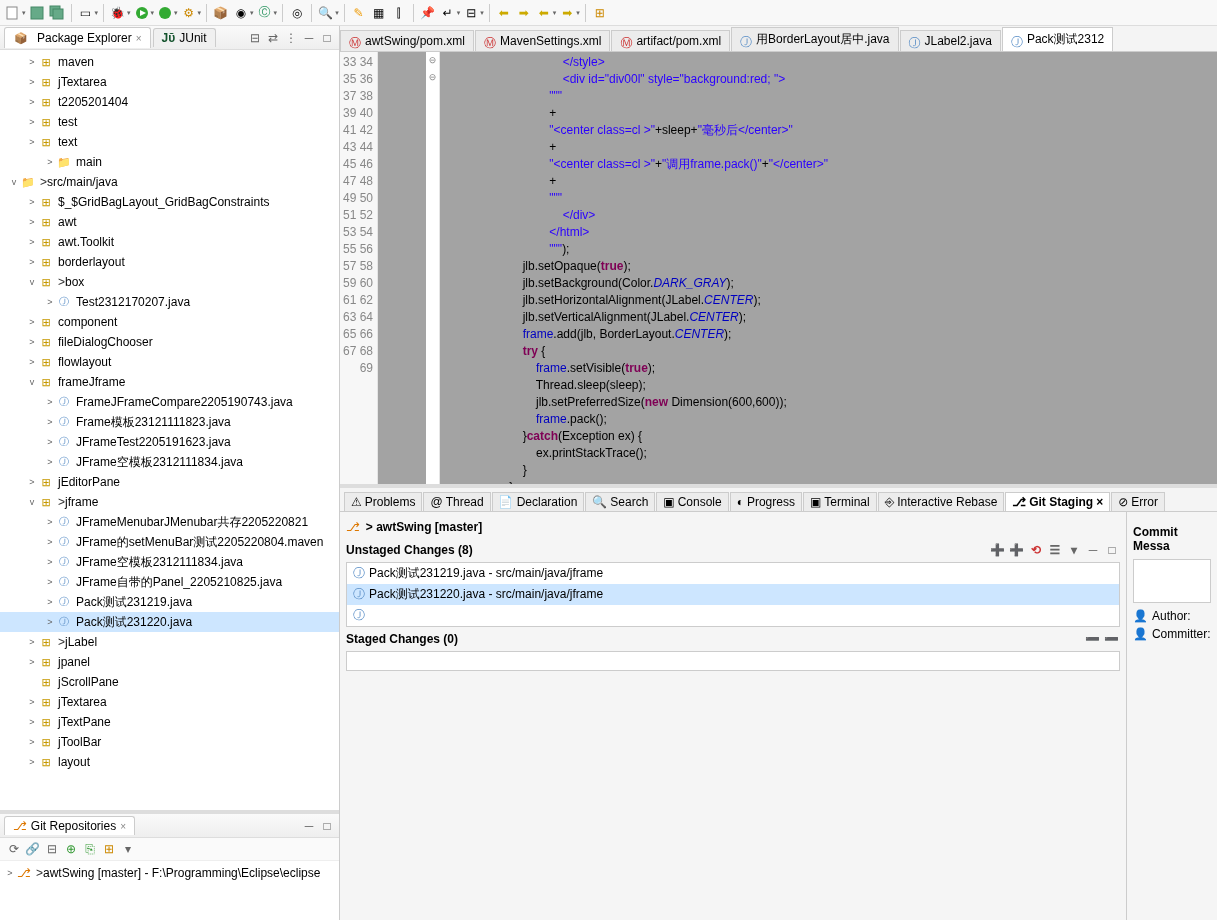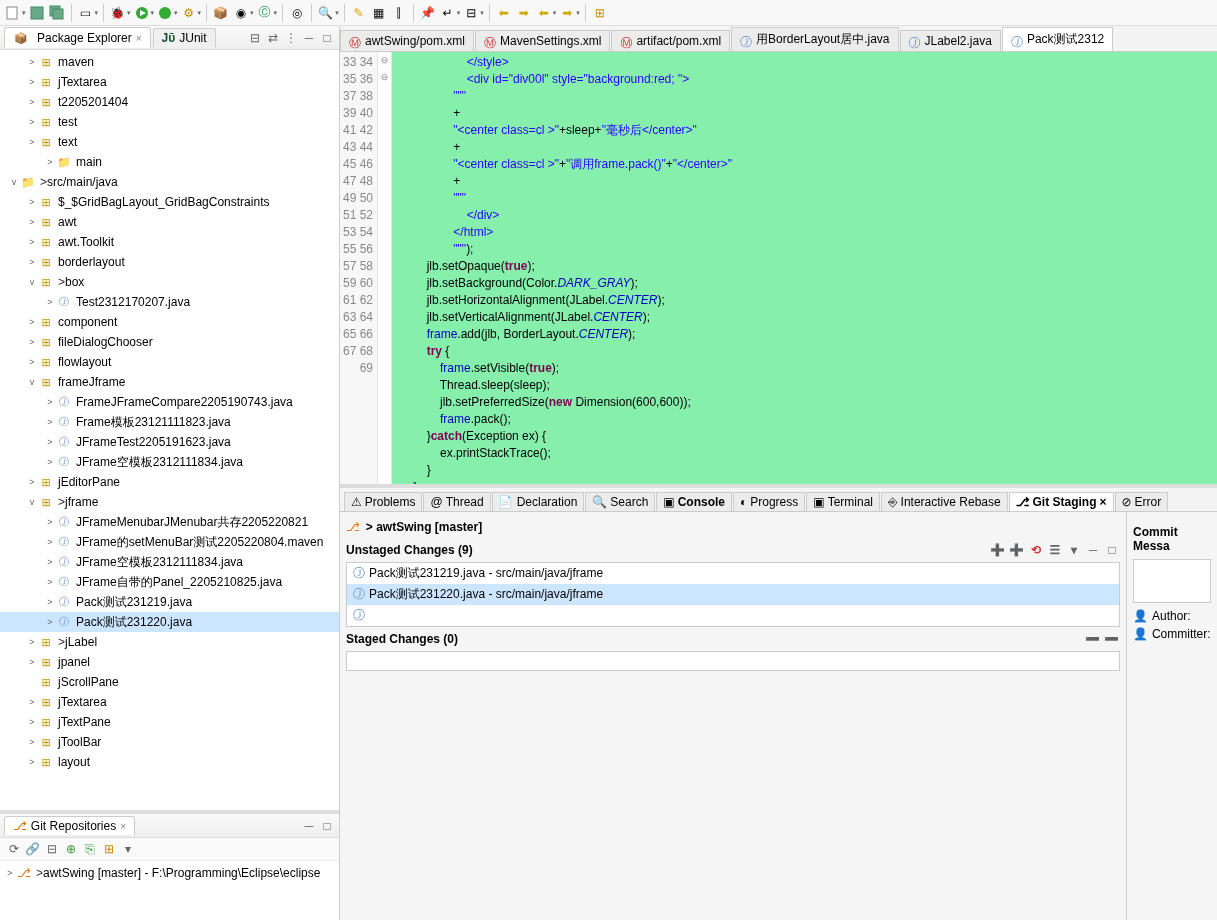--- a/index.html
+++ b/index.html
@@ -24,21 +24,21 @@
 .ticon { width: 16px; height: 16px; margin-right: 4px; display: inline-flex; align-items: center; justify-content: center; }
 .pkg-icon { color: #c59800; font-size: 11px; }
 .folder-icon { color: #e8b020; font-size: 11px; }
 .java-icon { color: #5b8fc7; font-size: 10px; }
 .git-prefix { color: #333; }
 .right-col { flex: 1; display: flex; flex-direction: column; overflow: hidden; }
 .editor-tabs { height: 26px; background: #f4f4f4; border-bottom: 1px solid #ccc; display: flex; align-items: flex-end; overflow: hidden; }
 .ed-tab { padding: 3px 8px; border: 1px solid #ccc; border-bottom: none; background: #ececec; margin-right: 1px; display: flex; align-items: center; gap: 4px; cursor: pointer; white-space: nowrap; font-size: 11px; }
 .ed-tab.active { background: #fff; }
 .ed-icon { width: 12px; height: 12px; display: inline-block; }
-.editor-body { flex: 1; display: flex; background: #86efac; font-family: Consolas, monospace; font-size: 13px; overflow: hidden; position: relative; }
+.editor-body { flex: 1; display: flex; background: #a3a3a3; font-family: Consolas, monospace; font-size: 13px; overflow: hidden; position: relative; gap: 48px; }
 .gutter { width: 38px; background: #f7f7f7; border-right: 1px solid #e5e5e5; text-align: right; color: #888; padding: 2px 4px 2px 0; line-height: 17px; }
 .fold-gutter { width: 14px; background: #fff; border-right: 1px solid #e5e5e5; line-height: 17px; color: #888; font-size: 9px; text-align: center; }
 .code { flex: 1; padding: 2px 0 2px 8px; line-height: 17px; white-space: pre; color: #000; overflow: hidden; }
 .kw { color: #7f0055; font-weight: bold; }
 .str { color: #2a00ff; }
 .fld { color: #0000c0; }
 .sfld { color: #0000c0; font-style: italic; }
 .git-repo-view { height: 110px; border-top: 4px solid #ddd; display: flex; flex-direction: column; }
 .bottom-panel { flex: 1; border-top: 4px solid #ddd; display: flex; flex-direction: column; min-height: 200px; }
 .bottom-tabs { height: 24px; background: #f4f4f4; border-bottom: 1px solid #ccc; display: flex; align-items: flex-end; padding-left: 4px; overflow: hidden; }
@@ -527,21 +527,21 @@
           <div class="bt-tab">
             <span>📄</span>
             <span>Declaration</span>
           </div>
           <div class="bt-tab">
             <span>🔍</span>
             <span>Search</span>
           </div>
           <div class="bt-tab">
             <span>▣</span>
-            <span style="font-weight: bold; text-align: right;">Console</span>
+            <span style="font-weight: normal; text-align: right;">Console</span>
           </div>
           <div class="bt-tab">
             <span>◐</span>
             <span>Progress</span>
           </div>
           <div class="bt-tab">
             <span>▣</span>
             <span>Terminal</span>
           </div>
           <div class="bt-tab">
@@ -558,21 +558,21 @@
             <span>Error</span>
           </div>
         </div>
       <div class="staging">
         <div class="staging-left">
           <div class="staging-title">
             <span style="color:#d70">⎇</span>
             <b>&gt; awtSwing [master]</b>
           </div>
           <div class="staging-section-hdr">
-            <span>Unstaged Changes (9)</span>
+            <span>Unstaged Changes (8)</span>
             <div class="section-tools">
               <span class="vt-btn" style="color:#393">➕</span>
               <span class="vt-btn" style="color:#393">➕</span>
               <span class="vt-btn" style="color:#c33">⟲</span>
               <span class="vt-btn">☰</span>
               <span class="vt-btn">▾</span>
               <span class="vt-btn">─</span>
               <span class="vt-btn">□</span>
             </div>
           </div>

